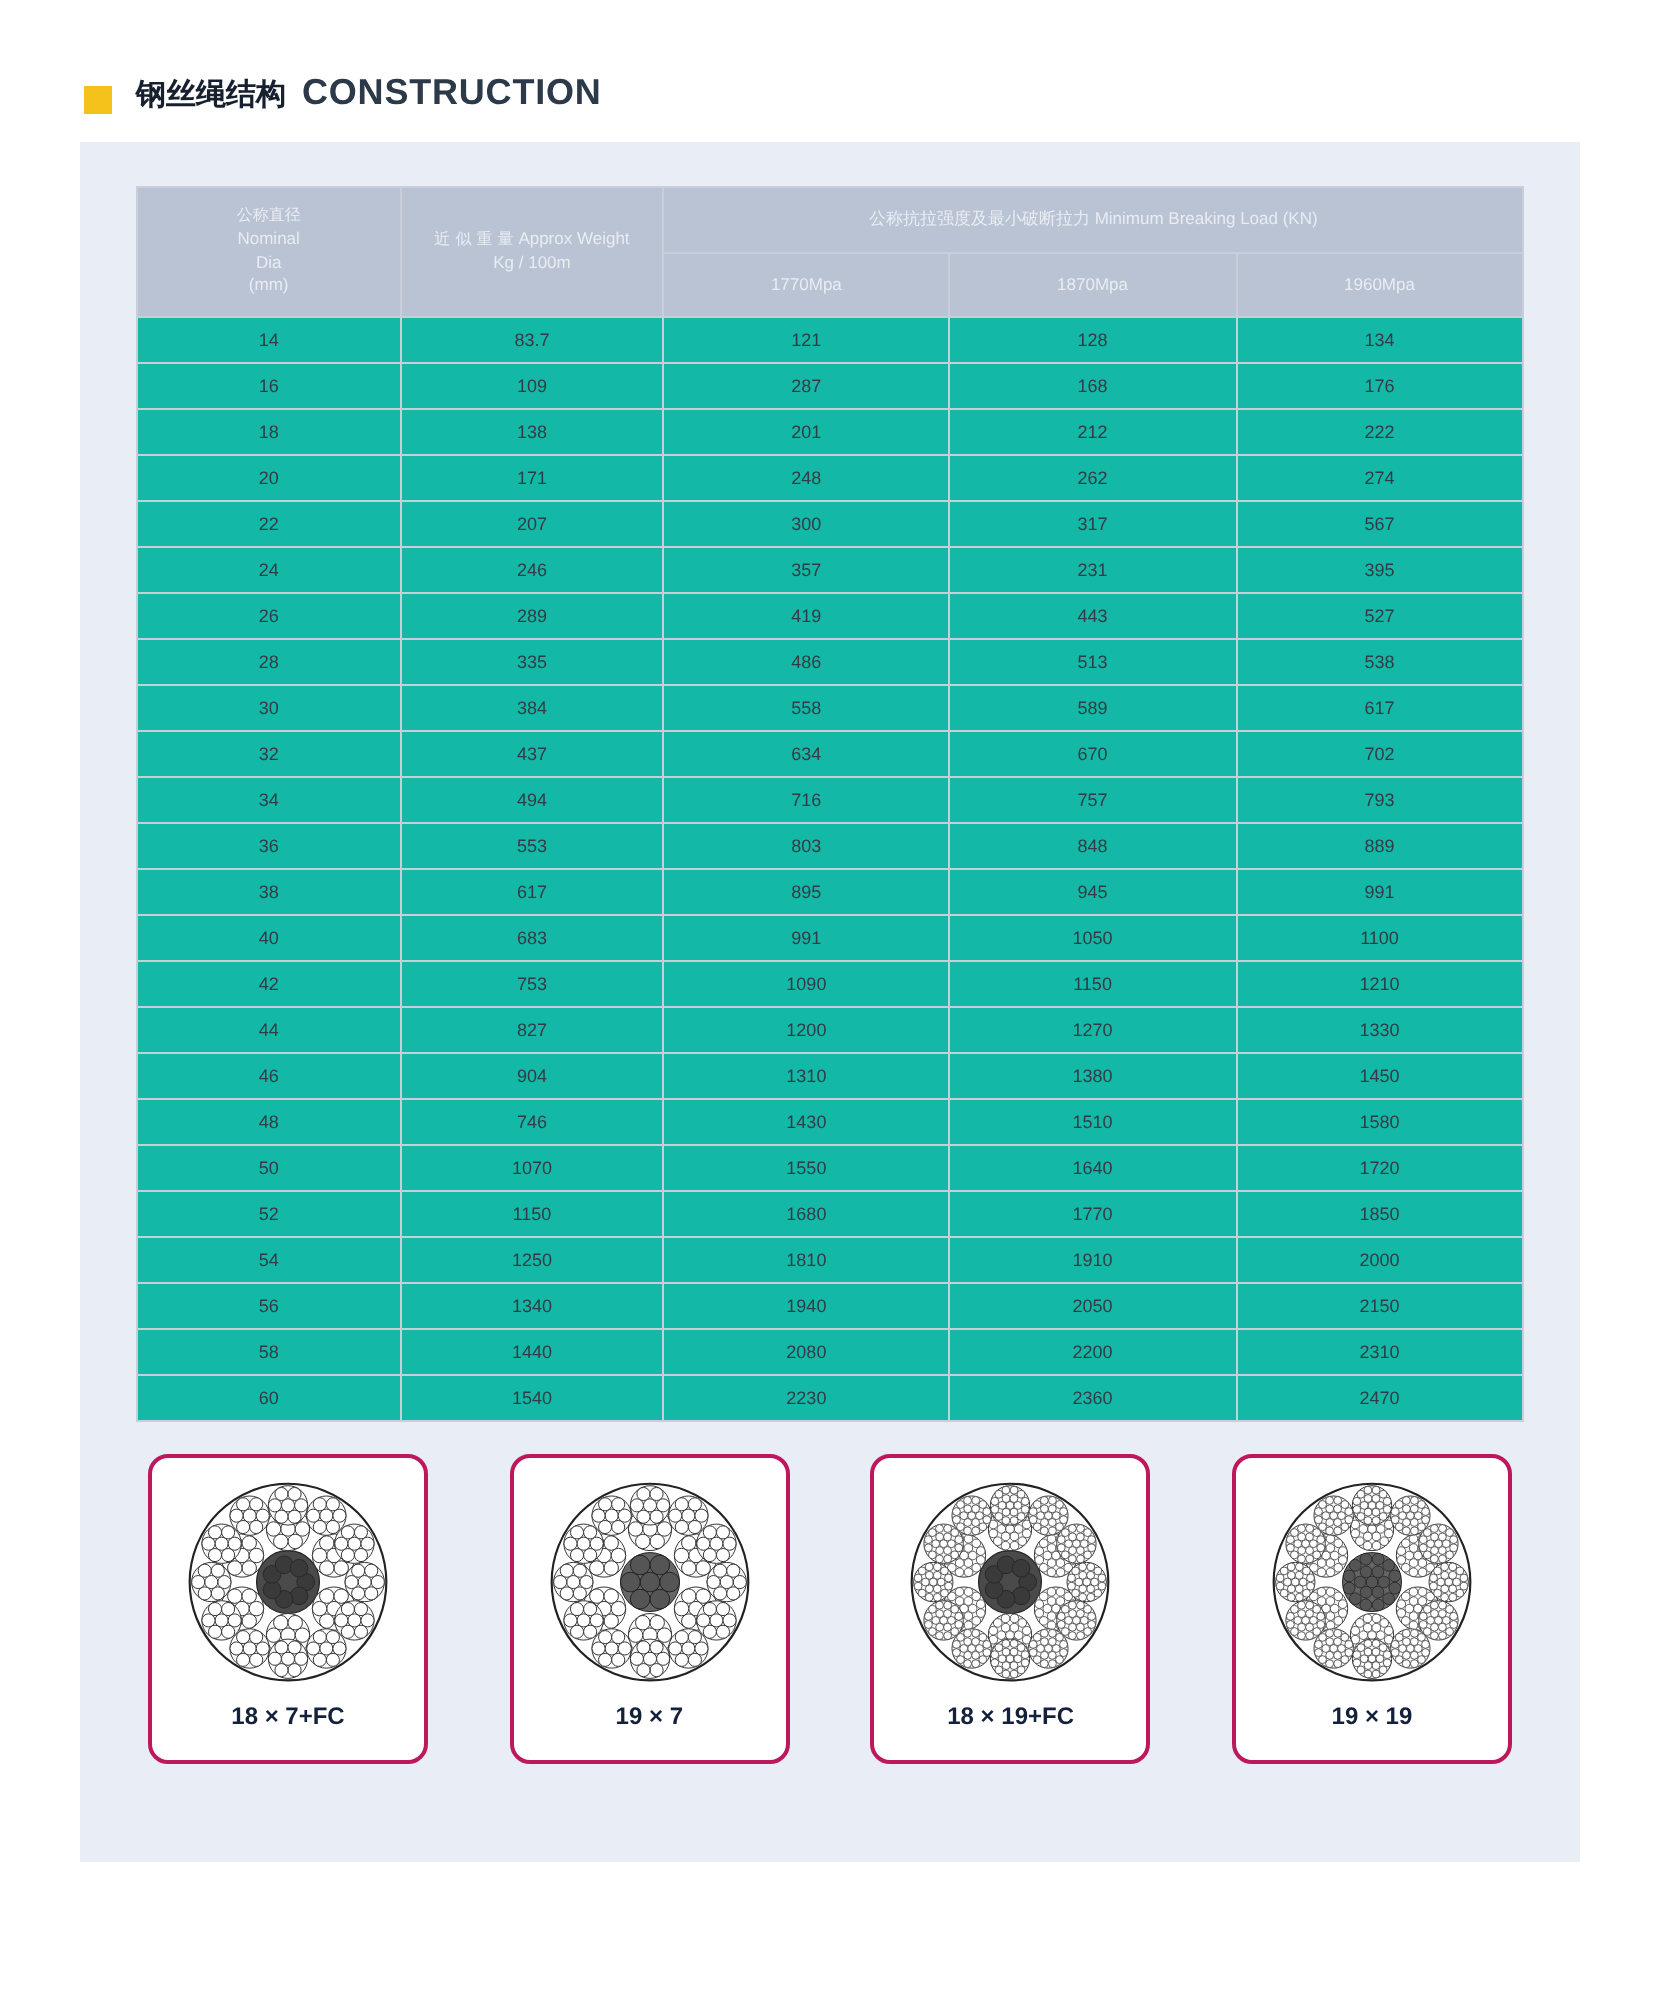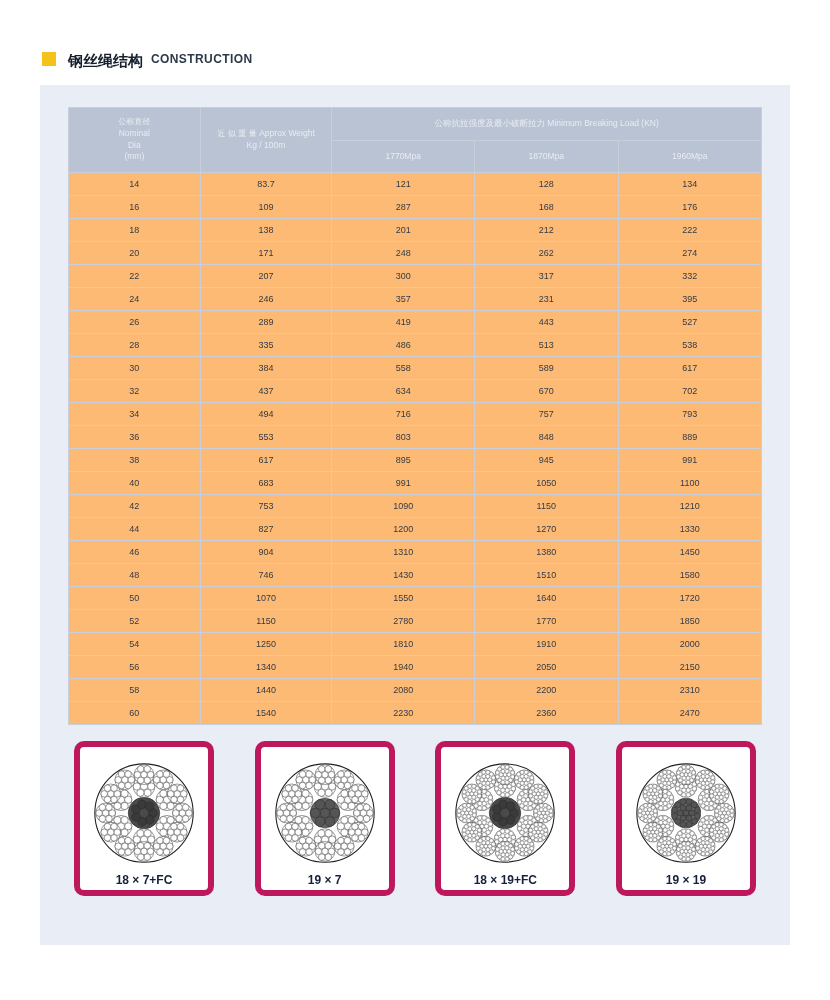--- a/index.html
+++ b/index.html
@@ -46,59 +46,59 @@
     font-size: 17px;
     font-weight: bold;
     letter-spacing: 1px;
     color: #5d6a7c;
     line-height: 1;
   }
 
   
   .subhead {
     display: flex;
-    align-items: flex-start;
-    margin-top: 22px;
+    align-items: flex-end;
+    margin-top: 6px;
     padding-left: 2px;
   }
   .subhead-mark {
     width: 14px;
     height: 14px;
     background: #f5c21b;
     margin-right: 12px;
     flex: 0 0 auto;
   }
   .subhead-cn {
     font-family: "DejaVu Sans", sans-serif;
     font-size: 15px;
     font-weight: bold;
     color: #16202e;
     margin-right: 8px;
   }
   .subhead-en {
-    font-size: 12px;
+    font-size: 18px;
     font-weight: bold;
     color: #2c3948;
     letter-spacing: .4px;
   }
 
   
   .panel {
     margin-top: 14px;
     background: #e9eef6;
     padding: 22px 28px 26px 28px;
     box-sizing: border-box;
     height: 860px;
   }
 
   
   table.spec {
     width: 100%;
     border-collapse: collapse;
-    background: #fdba74;
+    background: #14b8a6;
     table-layout: fixed;
   }
   table.spec th, table.spec td {
     border: 1px solid #c8cfda;
     text-align: center;
     font-size: 9px;
     color: #3a4350;
   }
   table.spec thead th {
     background: #b9c3d3;
@@ -135,27 +135,27 @@
   .figures {
     display: flex;
     justify-content: space-between;
     margin-top: 16px;
     padding: 0 6px;
   }
   .fig-card {
     width: 140px;
     height: 155px;
     background: #ffffff;
-    border: 6px solid #be185d;
+    border: 2px solid #be185d;
     border-radius: 10px;
     box-sizing: border-box;
     display: flex;
     flex-direction: column;
     align-items: center;
-    justify-content: center;
+    justify-content: flex-start;
     padding-top: 8px;
   }
   .fig-svg {
     width: 118px;
     height: 112px;
   }
   .fig-label {
     font-size: 12px;
     font-weight: bold;
     color: #14213a;
@@ -232,21 +232,21 @@
             <td>171</td>
             <td>248</td>
             <td>262</td>
             <td>274</td>
           </tr>
           <tr>
             <td>22</td>
             <td>207</td>
             <td>300</td>
             <td>317</td>
-            <td>332</td>
+            <td>567</td>
           </tr>
           <tr>
             <td>24</td>
             <td>246</td>
             <td>357</td>
             <td>231</td>
             <td>395</td>
           </tr>
           <tr>
             <td>26</td>
@@ -335,21 +335,21 @@
           <tr>
             <td>50</td>
             <td>1070</td>
             <td>1550</td>
             <td>1640</td>
             <td>1720</td>
           </tr>
           <tr>
             <td>52</td>
             <td>1150</td>
-            <td>2780</td>
+            <td>1680</td>
             <td>1770</td>
             <td>1850</td>
           </tr>
           <tr>
             <td>54</td>
             <td>1250</td>
             <td>1810</td>
             <td>1910</td>
             <td>2000</td>
           </tr>

